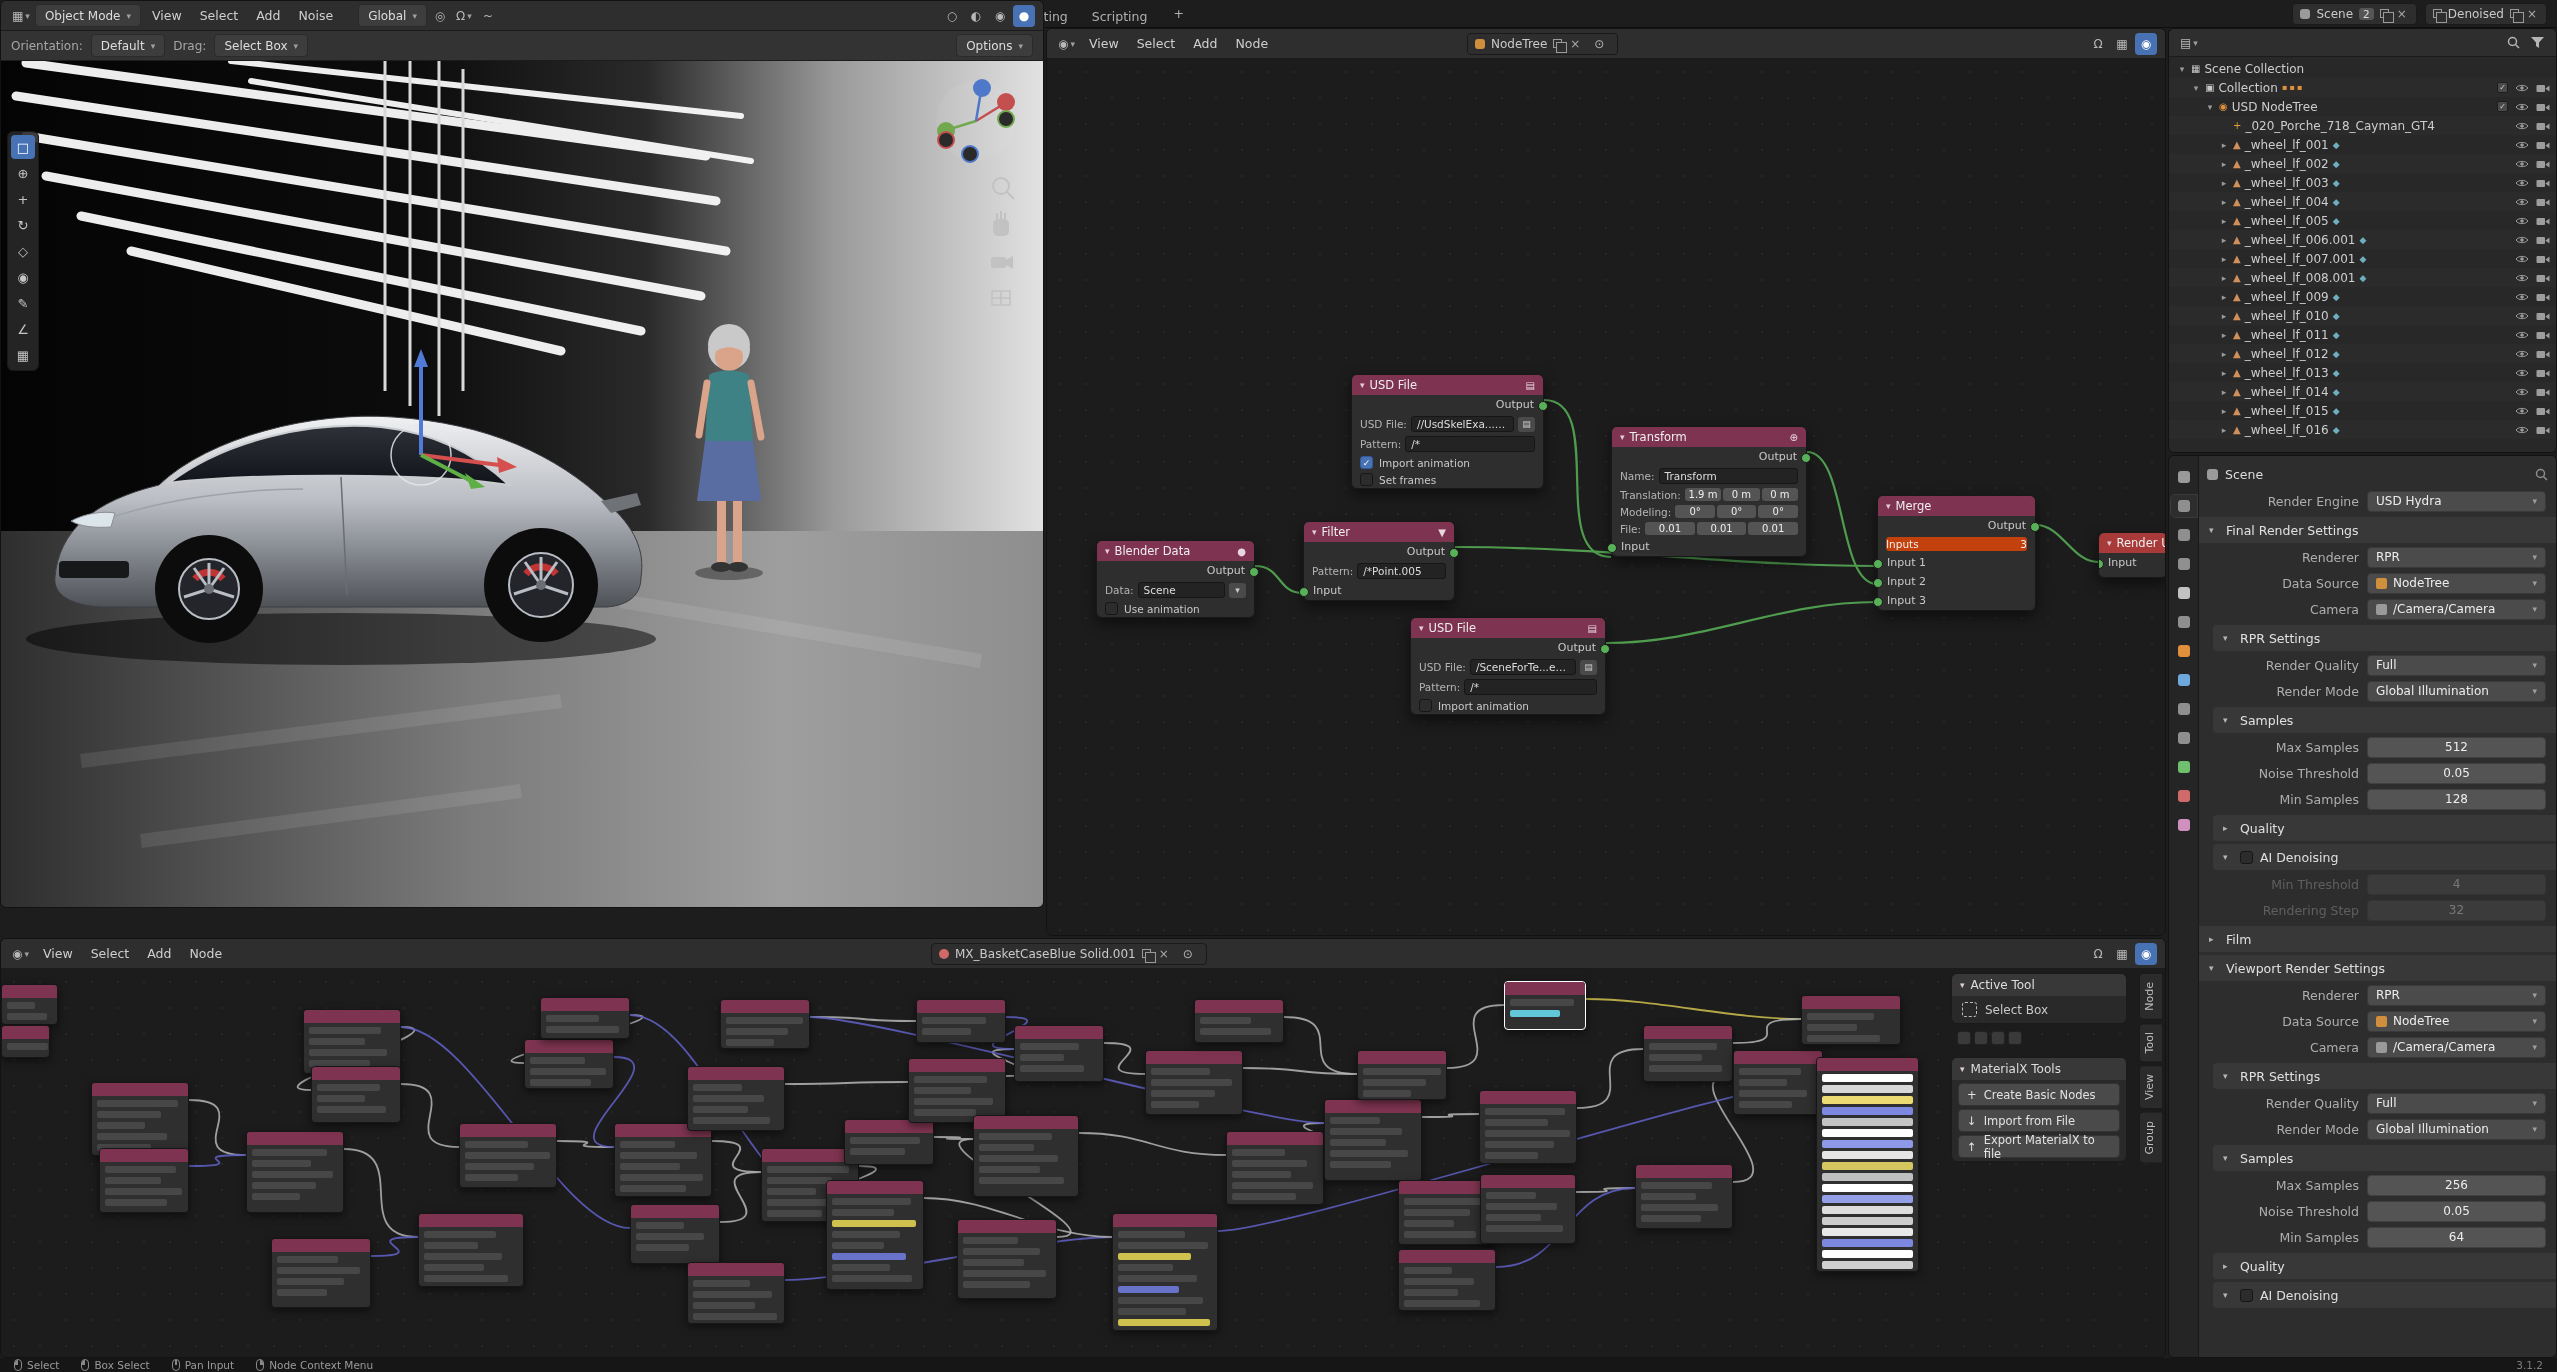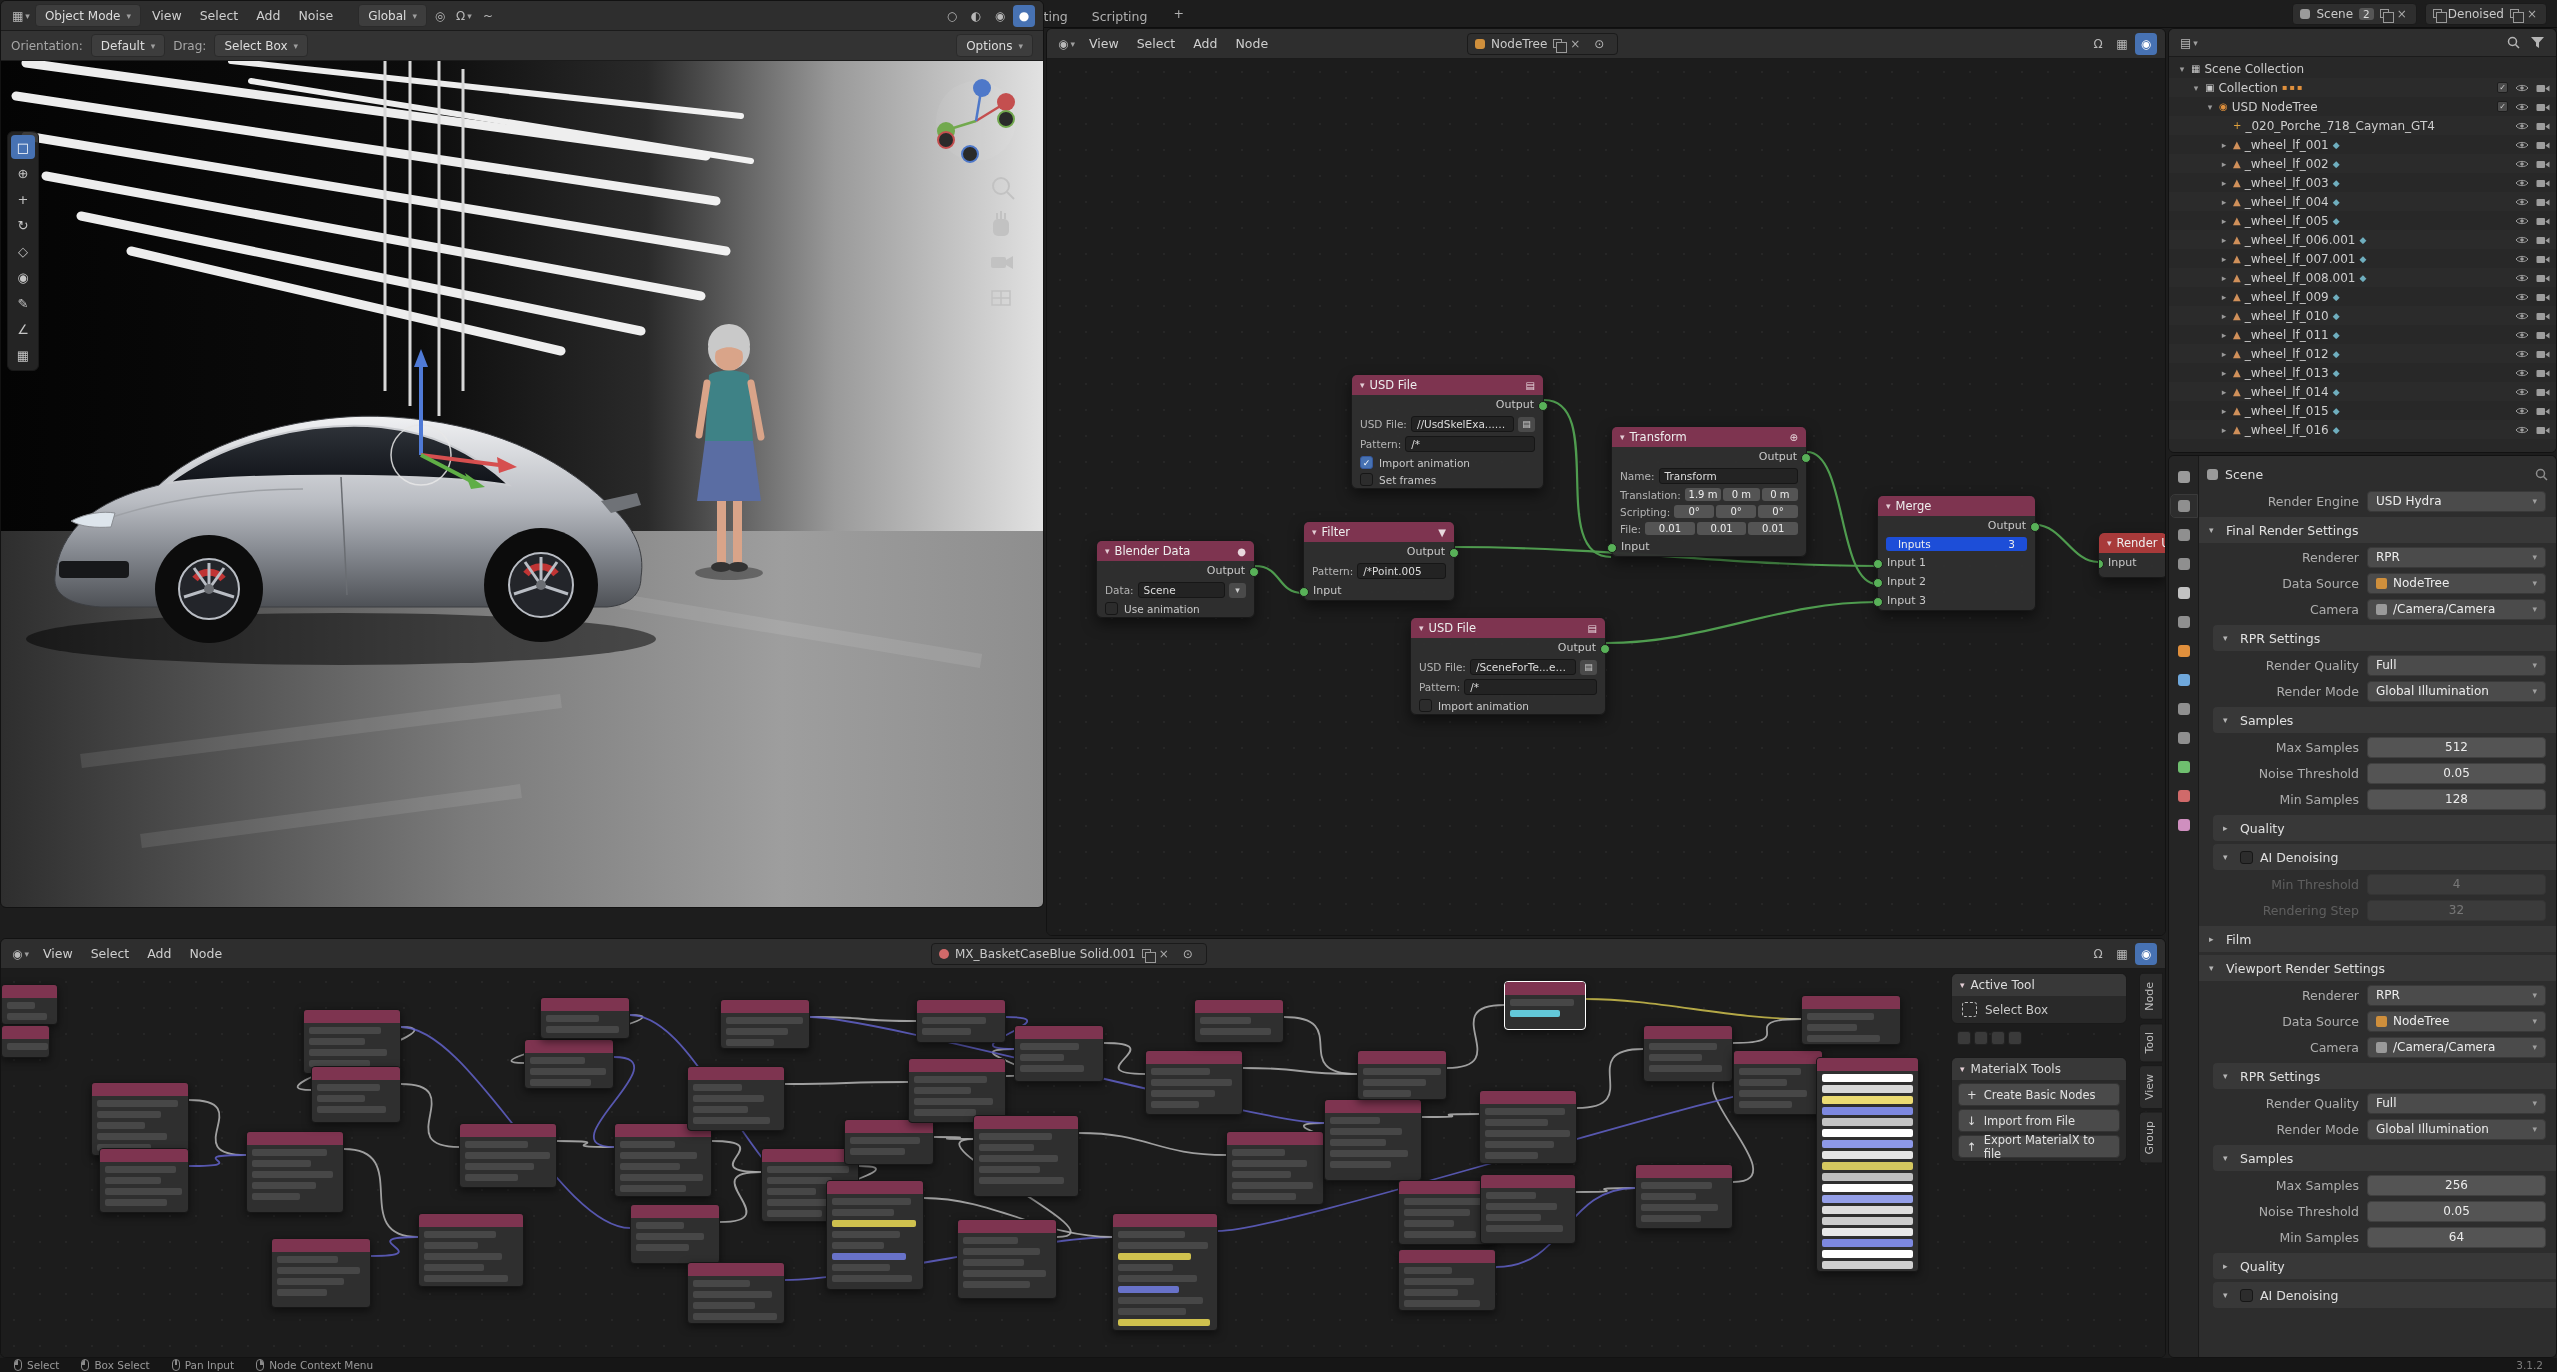--- a/index.html
+++ b/index.html
@@ -75,22 +75,22 @@
   border-radius:50%;background:#58b158;border:1px solid #1b1b1b}
 .frow{display:flex;align-items:center;gap:4px;padding:2px 8px;font-size:10.5px}
 .flab{color:#b4b4b4;white-space:nowrap}
 .fval{flex:1;background:#232323;border:1px solid #161616;border-radius:3px;padding:1px 5px;
   color:#ddd;overflow:hidden;white-space:nowrap;text-overflow:ellipsis}
 .fbtn{width:17px;height:15px;background:#4a4a4a;border-radius:3px;display:inline-flex;align-items:center;
   justify-content:center;font-size:9px;color:#ccc;flex:none}
 .trip{display:flex;gap:2px;flex:1}
 .tnum{flex:1;background:#545454;border-radius:3px;text-align:center;font-size:10px;padding:1px 2px;color:#eee}
 .crow{display:flex;gap:6px;padding:2px 8px;font-size:10.5px;align-items:center}
-.mslide{flex:1;background:#1d4ed8;border-radius:3px;display:flex;justify-content:space-between;
-  padding:1px 12px;font-size:10.5px;color:#eee}
+.mslide{flex:1;background:#c2410c;border-radius:3px;display:flex;justify-content:space-between;
+  padding:1px 0;font-size:10.5px;color:#eee}
 
 
 .snode{position:absolute;background:#2f2f2f;border:1px solid #161616;border-radius:4px;
   overflow:hidden;box-shadow:0 3px 8px rgba(0,0,0,.5);z-index:2}
 .snode.sel{border:1.5px solid #fff}
 .sh{height:13px;background:#7e3450}
 .srow{height:7px;margin:4px 5px;background:#474747;border-radius:2px}
 .srow.blue{background:#6872c9}.srow.yel{background:#cfc14e}.srow.cyan{background:#62c7d8}
 .swrow{height:8px;margin:3px 5px;border-radius:2px}
 
@@ -473,21 +473,21 @@
           </div>
         <div class="frow">
             <span class="flab">Translation:</span>
             <span class="trip">
               <span class="tnum">1.9 m</span>
               <span class="tnum">0 m</span>
               <span class="tnum">0 m</span>
             </span>
           </div>
         <div class="frow">
-            <span class="flab">Scripting:</span>
+            <span class="flab">Modeling:</span>
             <span class="trip">
               <span class="tnum">0°</span>
               <span class="tnum">0°</span>
               <span class="tnum">0°</span>
             </span>
           </div>
         <div class="frow">
             <span class="flab">File:</span>
             <span class="trip">
               <span class="tnum">0.01</span>

